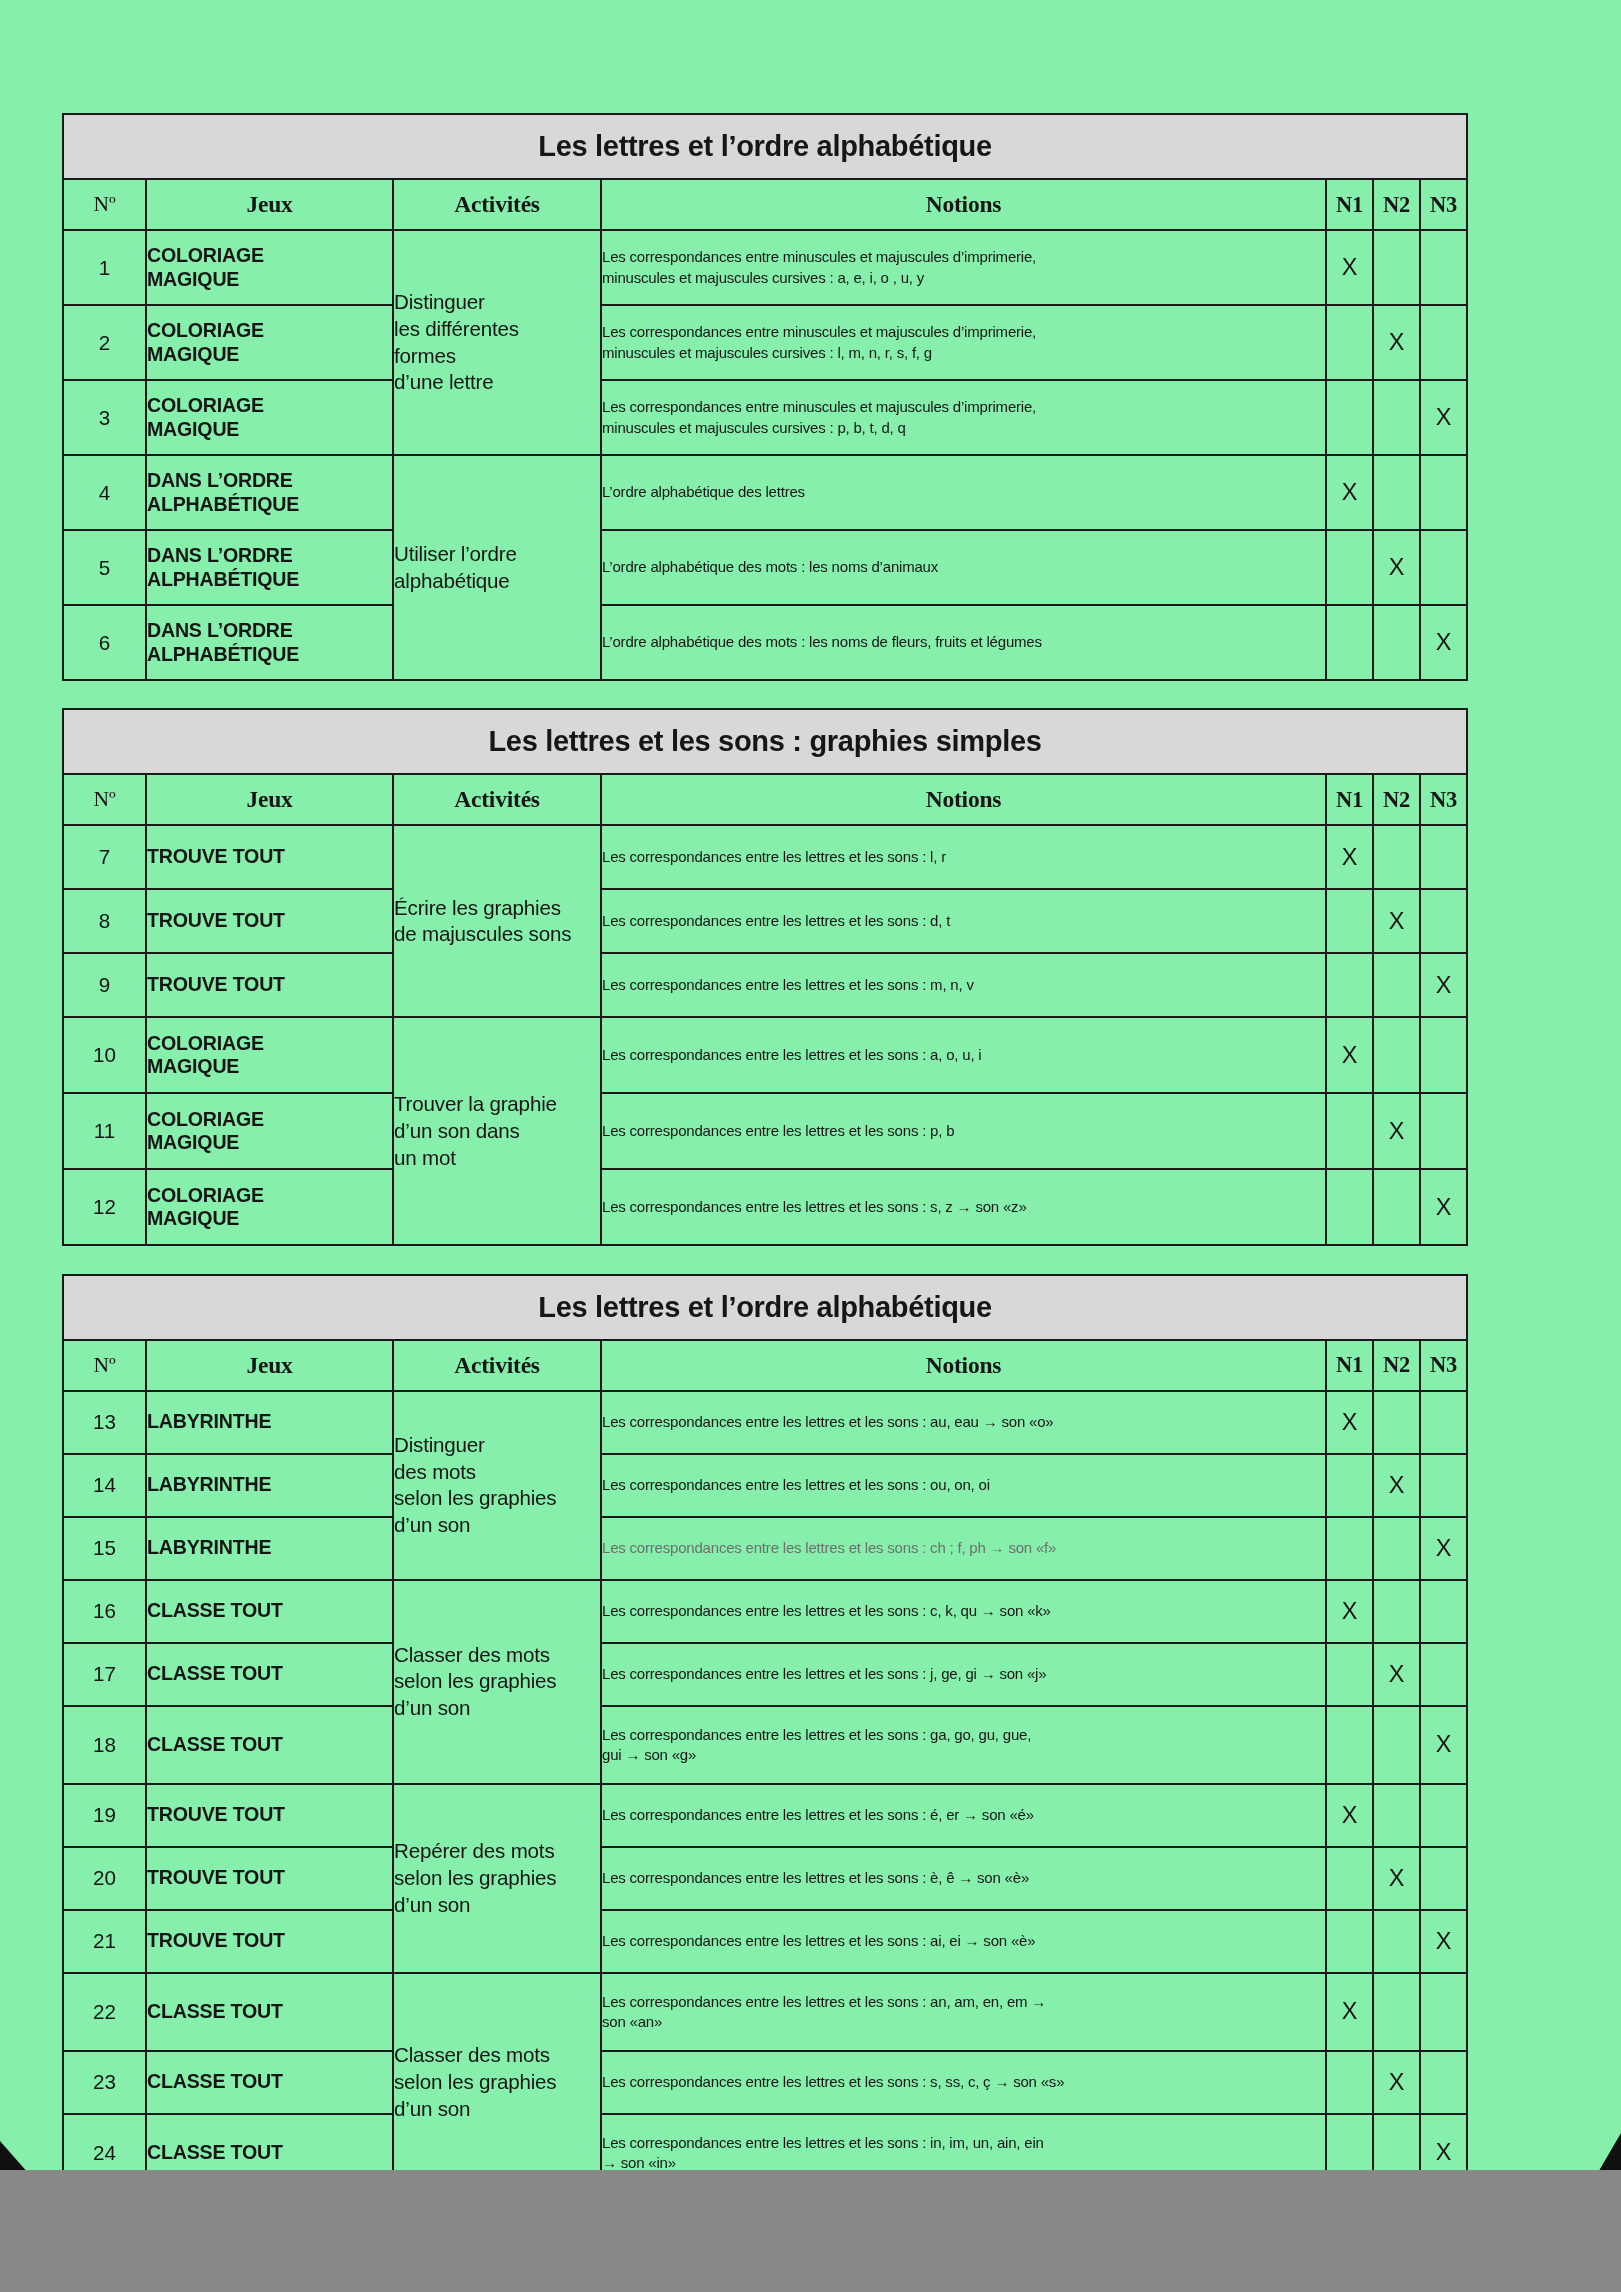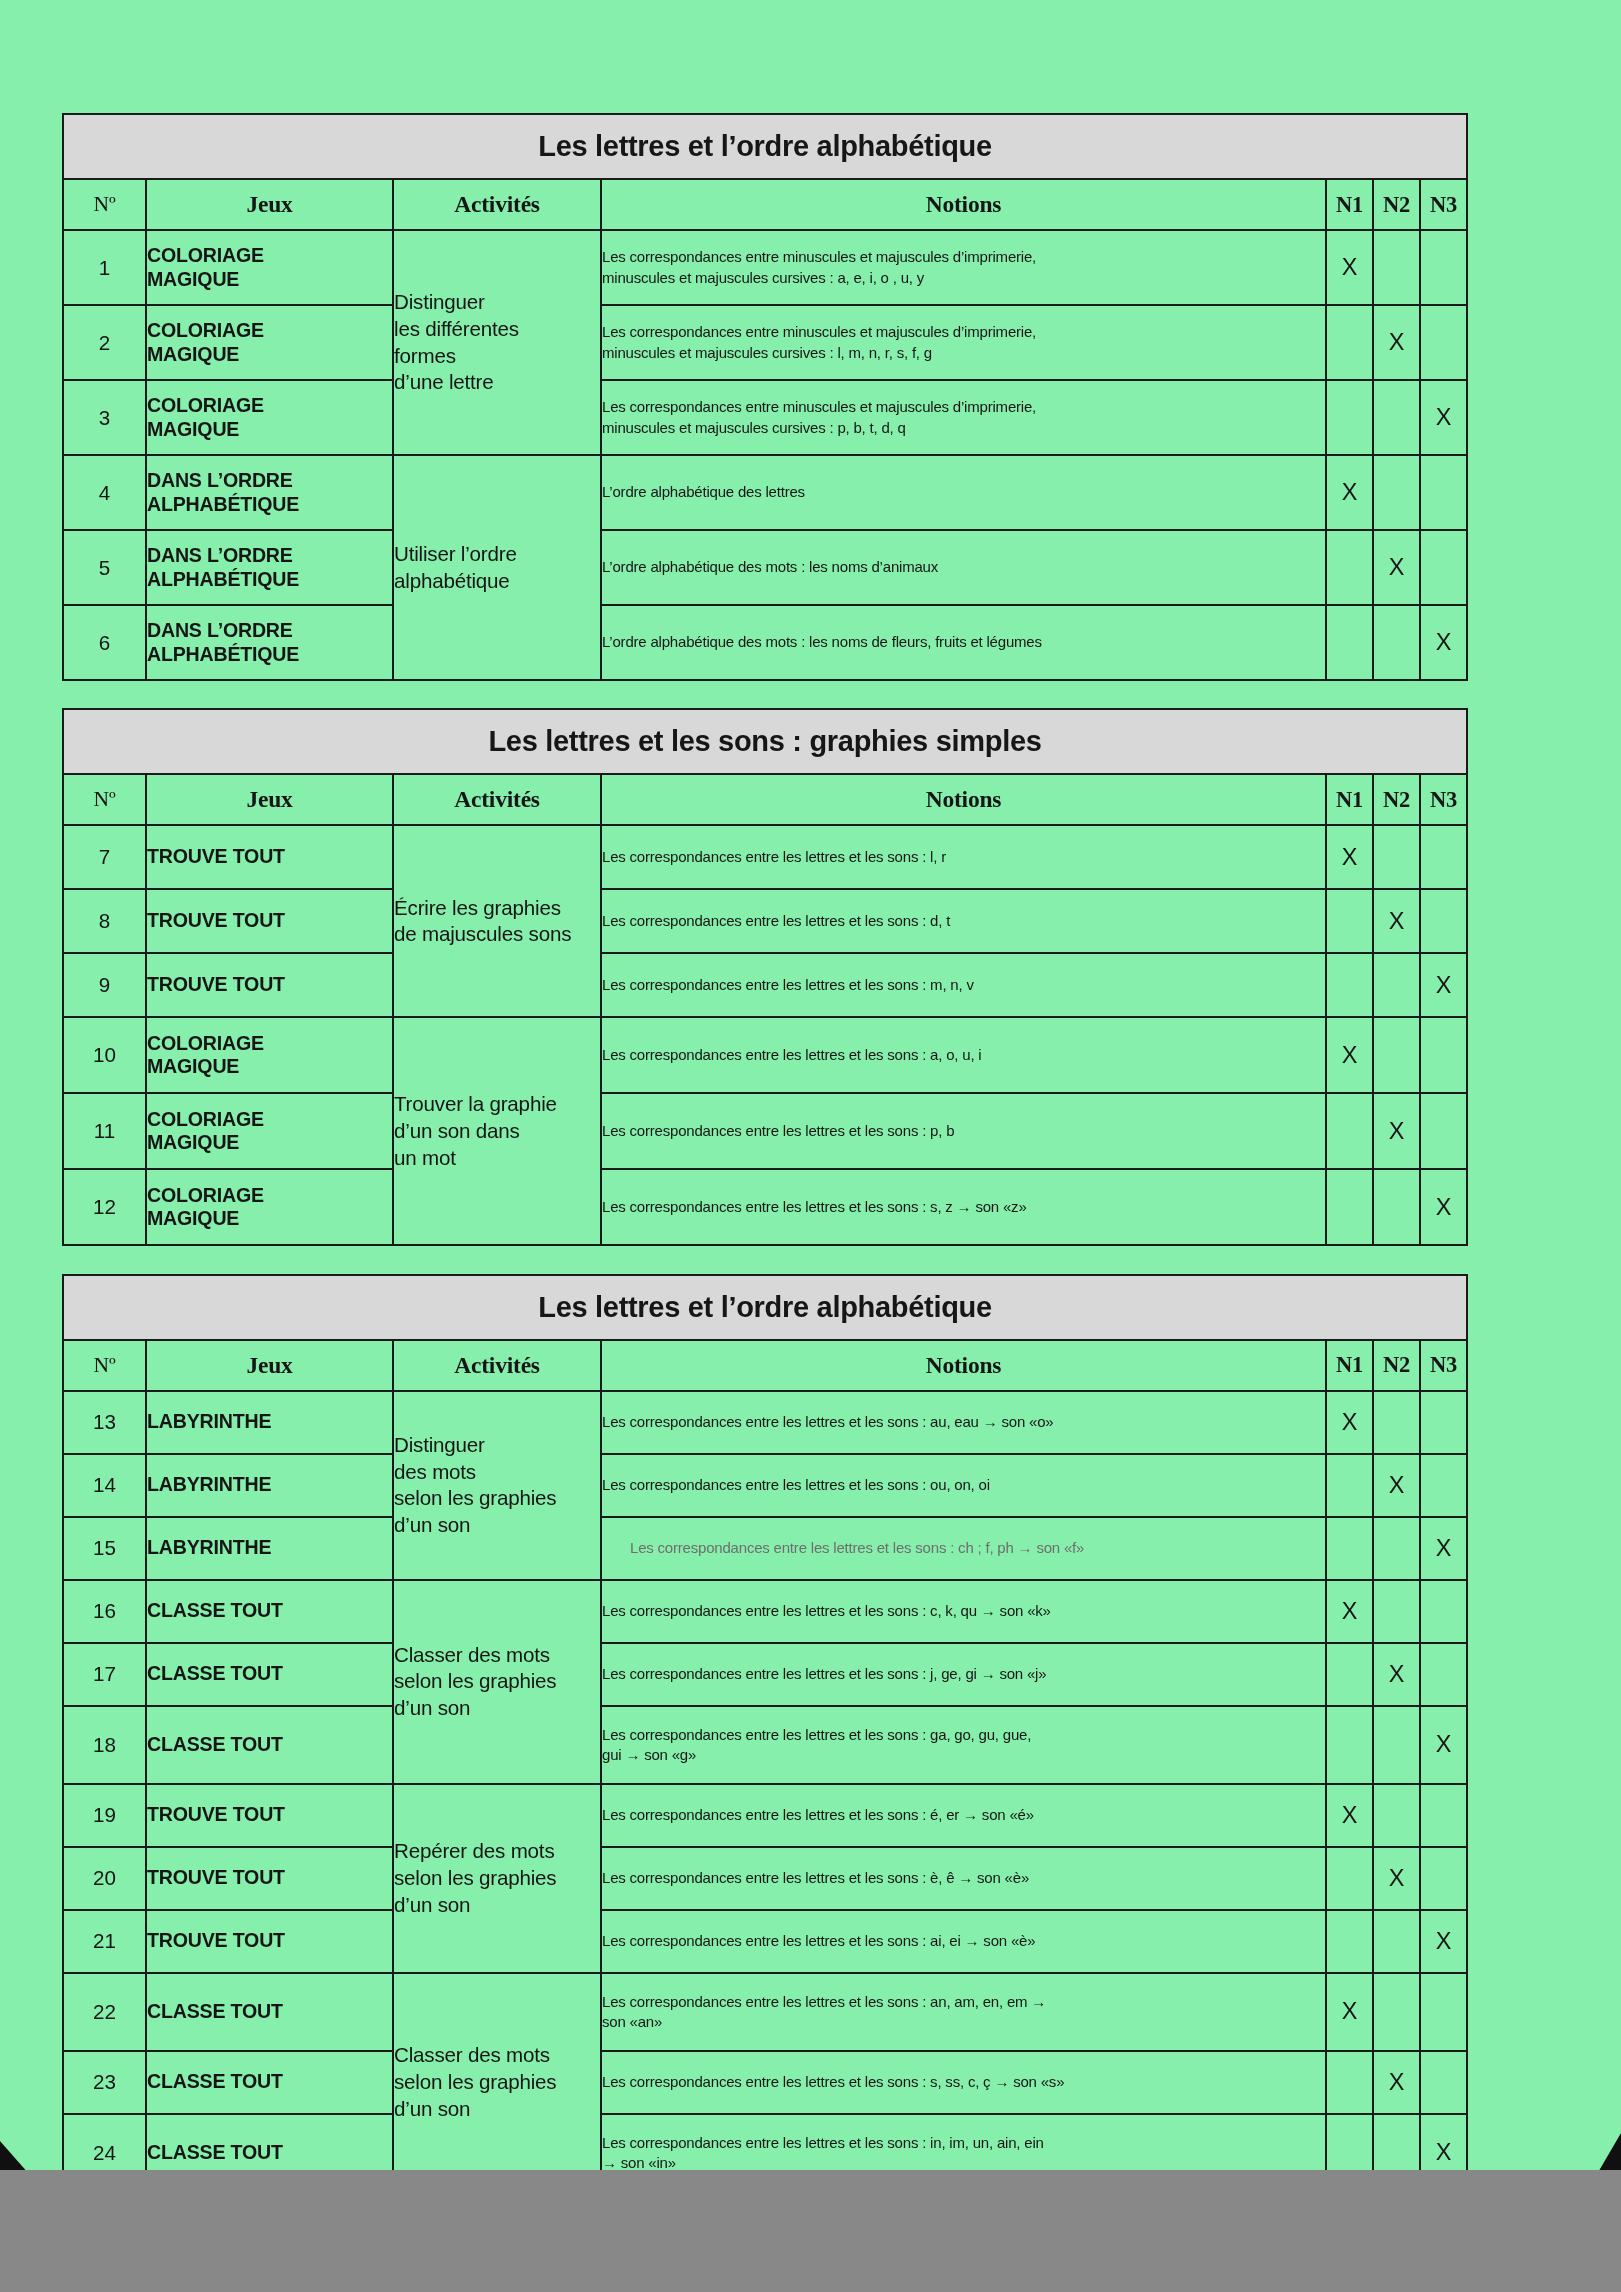--- a/index.html
+++ b/index.html
@@ -47,21 +47,21 @@
   td.activity{
     text-align:left;padding:0 7.8px 0 13.7px;
     font-size:20.6px;letter-spacing:-0.2px;
     white-space:pre-line;line-height:1.3;
   }
   td.notion{
     text-align:left;padding:0 9.8px 0 14.7px;
     font-size:15px;letter-spacing:-0.2px;
     white-space:pre-line;line-height:1.35;
   }
-  td.notion.muted{color:#6e6e6e;padding-left:28px;}
+  td.notion.muted{color:#6e6e6e;}
   td.lvl{text-align:center;font-size:23.5px;font-weight:400;}
 
   .t1 tbody td{height:73px;}
   .t2 tbody td{height:62px;}
   .t2 tbody tr:nth-child(n+4) td{height:74px;}
   .t3 tbody td{height:61px;}
   .t3 tbody tr:nth-child(6) td,
   .t3 tbody tr:nth-child(10) td,
   .t3 tbody tr:nth-child(12) td{height:76px;}
 

